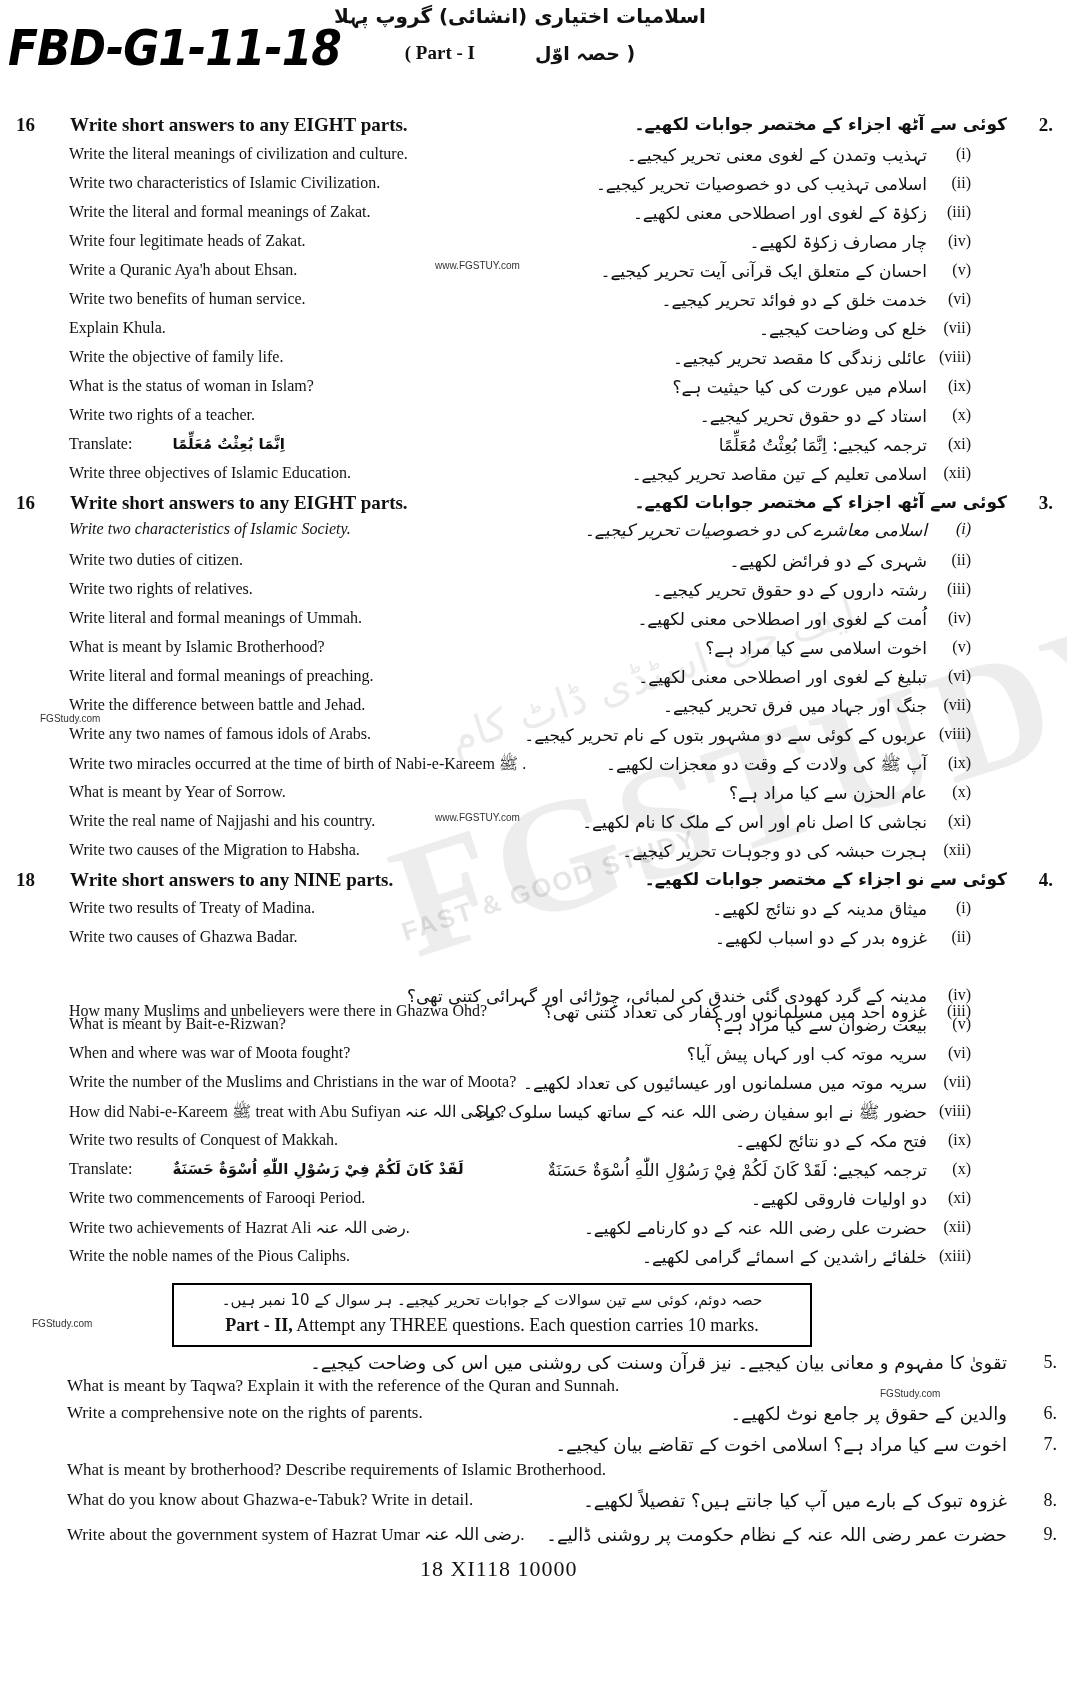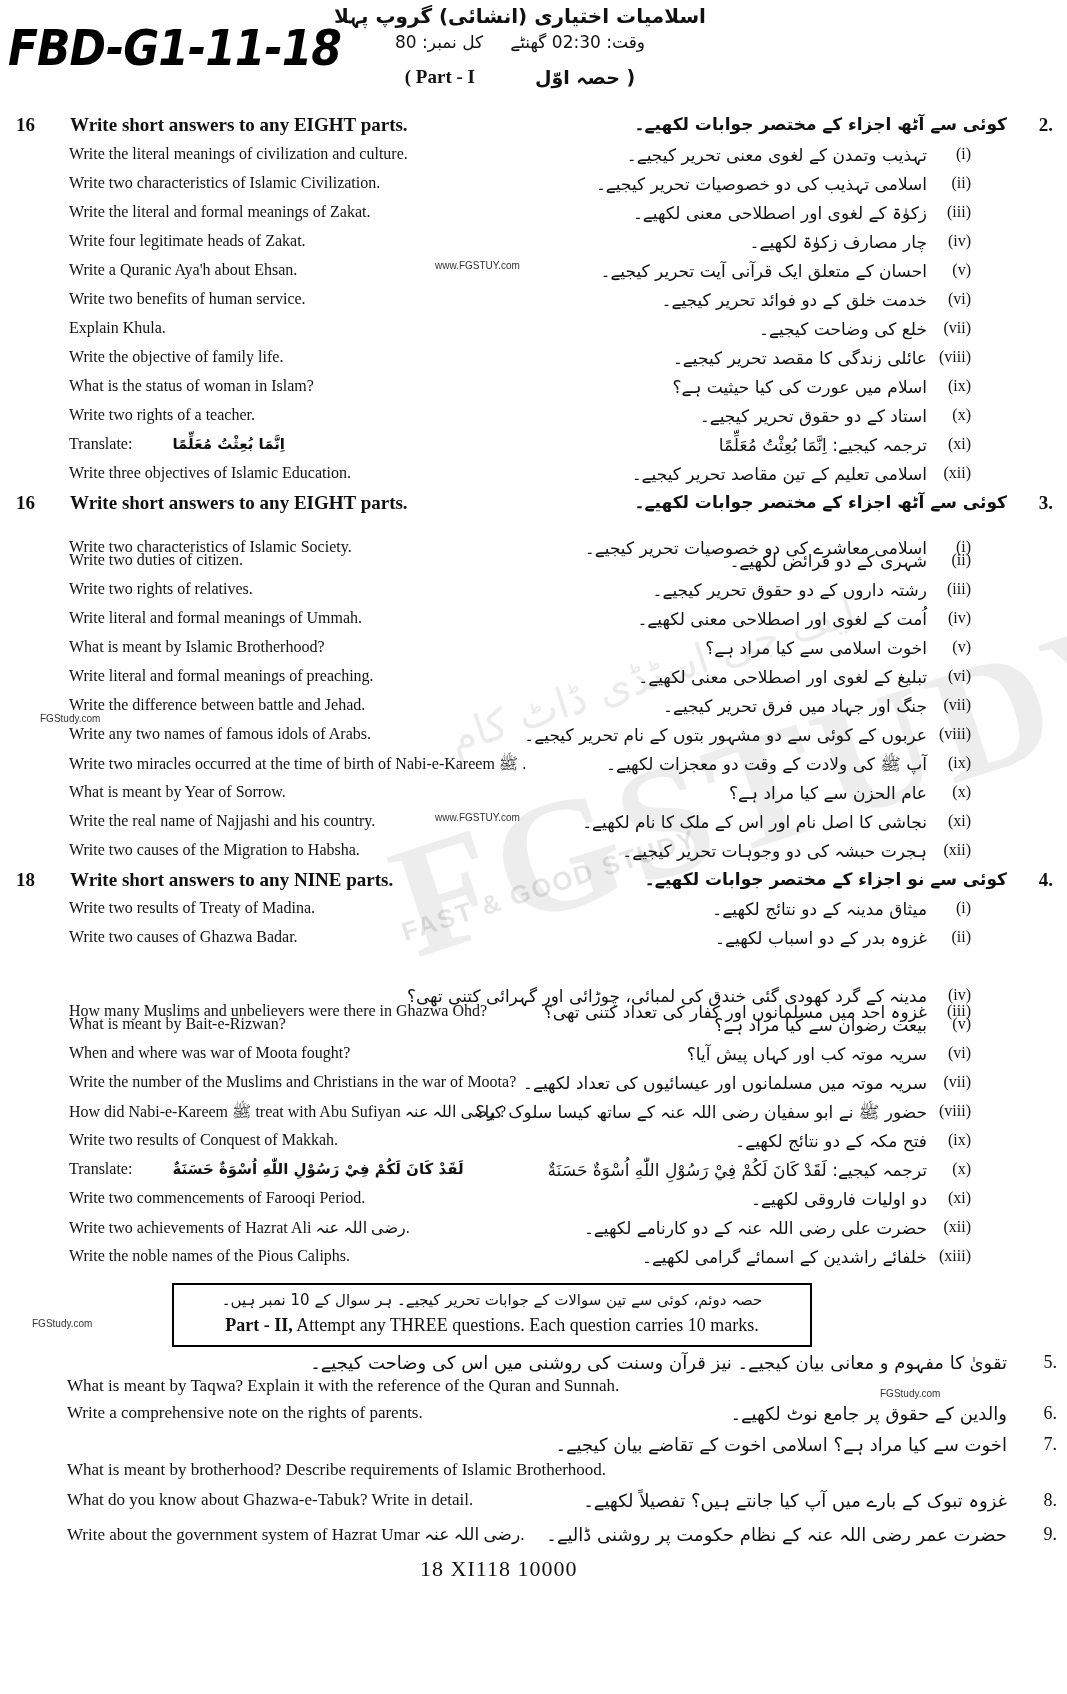--- a/index.html
+++ b/index.html
@@ -52,28 +52,20 @@
 <div class="wm-tag">FAST &amp; GOOD STUDY</div>
 <div class="watermark-small" style="left:435px;top:260px;">www.FGSTUY.com</div>
 <div class="watermark-small" style="left:435px;top:812px;">www.FGSTUY.com</div>
 <div class="watermark-small" style="left:40px;top:713px;">FGStudy.com</div>
 <div class="watermark-small" style="left:32px;top:1318px;">FGStudy.com</div>
 <div class="watermark-small" style="left:880px;top:1388px;">FGStudy.com</div>
 
 <div class="handwritten">FBD-G1-11-18</div>
 <div class="header-block">
   <div class="header-title">اسلامیات اختیاری (انشائی) گروپ پہلا</div>
-  <div class="header-meta">
-    <span>وقت:</span>
-    <span>02:30</span>
-    <span>گھنٹے</span>
-    &nbsp;&nbsp;&nbsp;
-    <span>کل نمبر:</span>
-    <span>80</span>
-  </div>
   <div class="header-part">
     <span>( Part - I</span>
     <span class="urdu">( حصہ اوّل</span>
   </div>
 </div>
 
 <div class="section-head" style="top:114px;">
   <span class="section-marks">16</span>
   <span class="section-title">Write short answers to any EIGHT parts.</span>
   <span class="section-urdu">کوئی سے آٹھ اجزاء کے مختصر جوابات لکھیے۔</span>
@@ -142,21 +134,21 @@
     </div>
 </div>
 
 <div class="section-head" style="top:492px;">
   <span class="section-marks">16</span>
   <span class="section-title">Write short answers to any EIGHT parts.</span>
   <span class="section-urdu">کوئی سے آٹھ اجزاء کے مختصر جوابات لکھیے۔</span>
   <span class="section-num">3.</span>
 </div>
 <div>
-  <div class="q-row" style="top:538px;">
+  <div class="q-row" style="top:520px;font-style:italic;">
       <span class="q-en">Write two characteristics of Islamic Society.</span>
       <span class="q-ur">اسلامی معاشرے کی دو خصوصیات تحریر کیجیے۔</span>
       <span class="q-roman">(i)</span>
     </div>
   <div class="q-row" style="top:551px;">
       <span class="q-en">Write two duties of citizen.</span>
       <span class="q-ur">شہری کے دو فرائض لکھیے۔</span>
       <span class="q-roman">(ii)</span>
     </div>
   <div class="q-row" style="top:580px;">

